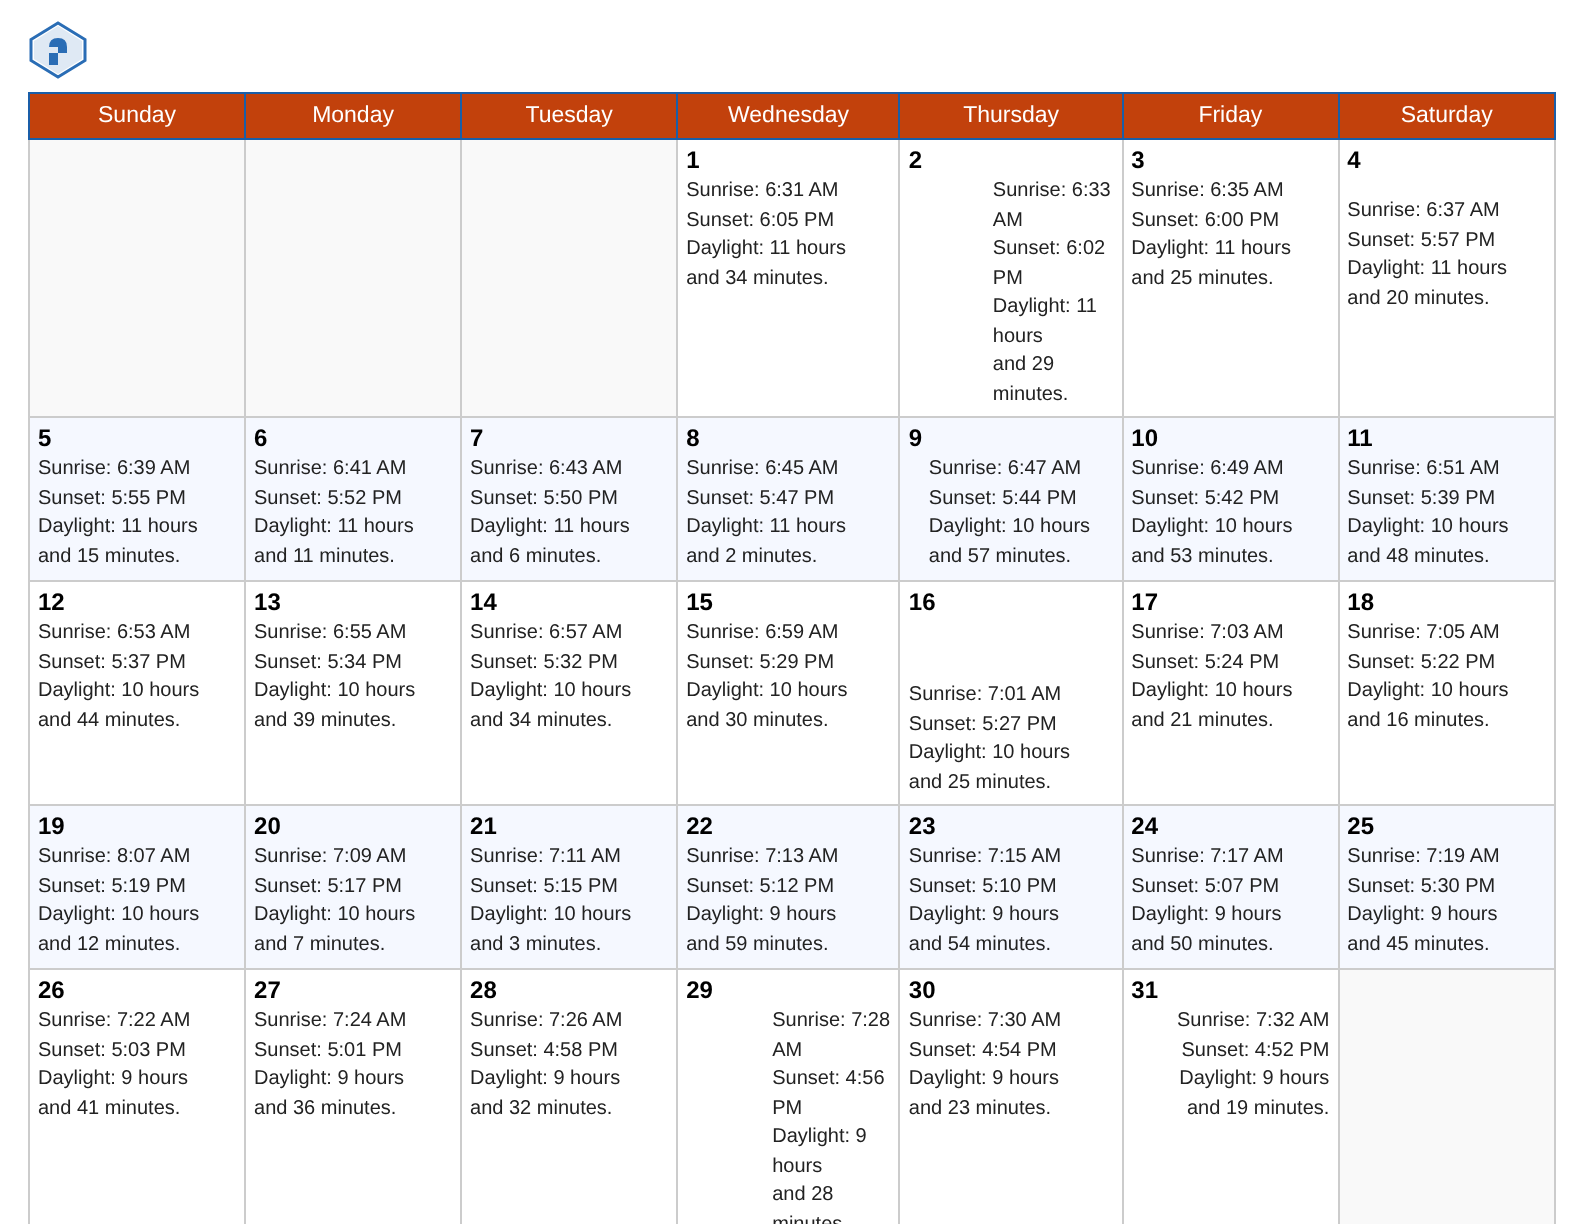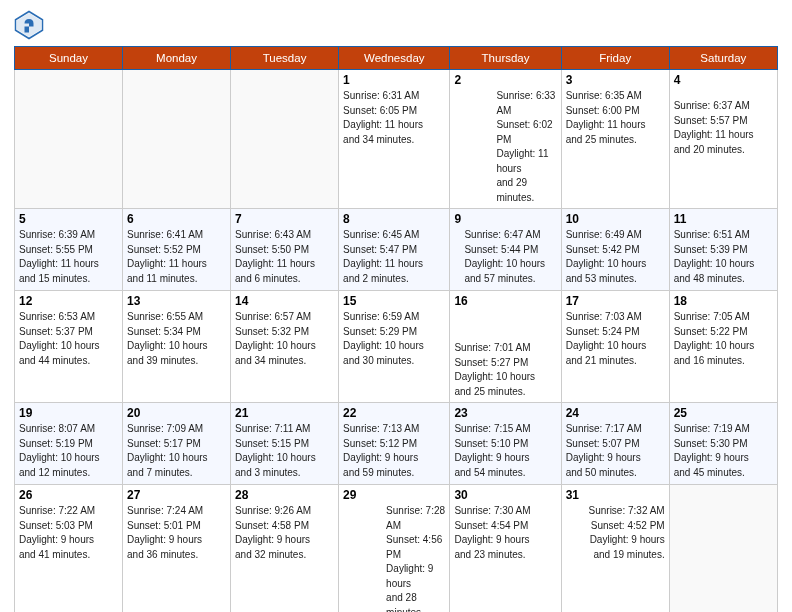--- a/index.html
+++ b/index.html
@@ -325,21 +325,21 @@
           </td>
           <td>
             <span class="day-num">27</span>
             <div class="day-info" style="white-space: pre-line;">Sunrise: 7:24 AM
 Sunset: 5:01 PM
 Daylight: 9 hours
 and 36 minutes.</div>
           </td>
           <td>
             <span class="day-num">28</span>
-            <div class="day-info" style="white-space: pre-line;">Sunrise: 9:26 AM
+            <div class="day-info" style="white-space: pre-line;">Sunrise: 7:26 AM
 Sunset: 4:58 PM
 Daylight: 9 hours
 and 32 minutes.</div>
           </td>
           <td>
             <span class="day-num">29</span>
             <div class="day-info" style="white-space: pre-line; margin-left: 43px;">Sunrise: 7:28 AM
 Sunset: 4:56 PM
 Daylight: 9 hours
 and 28 minutes.</div>

